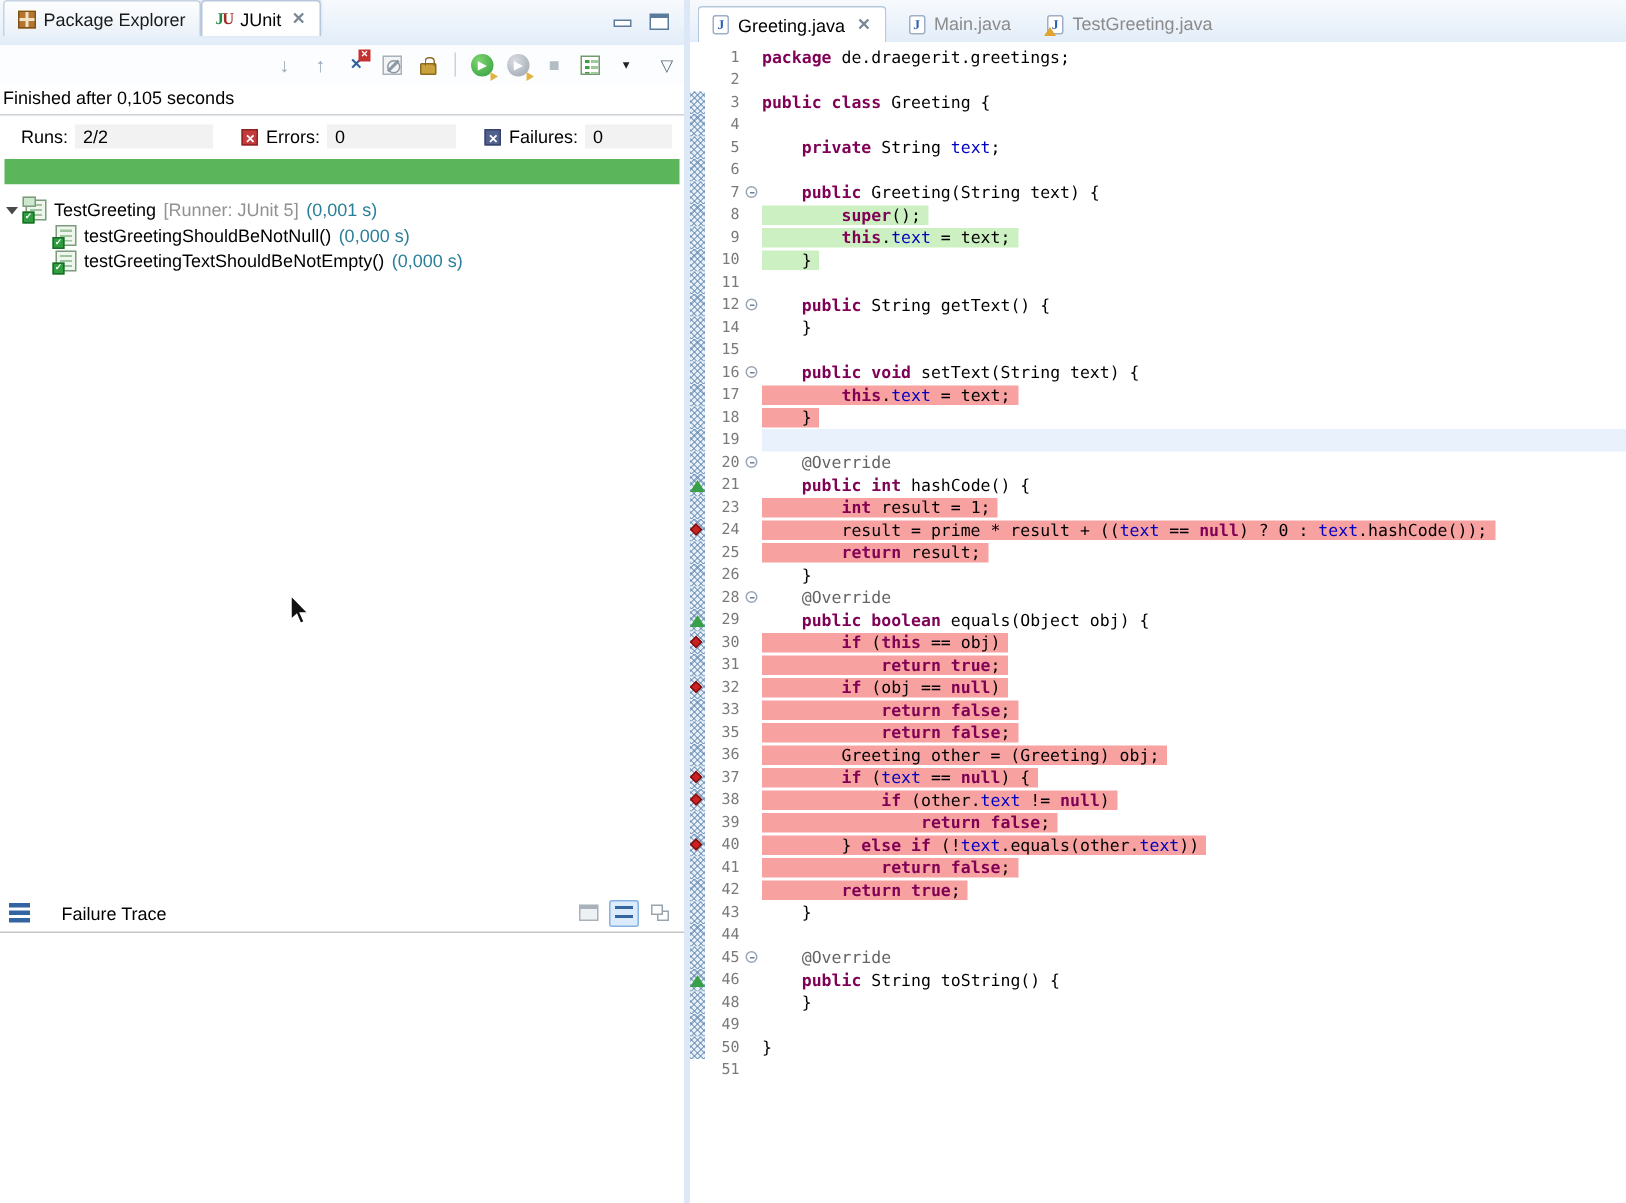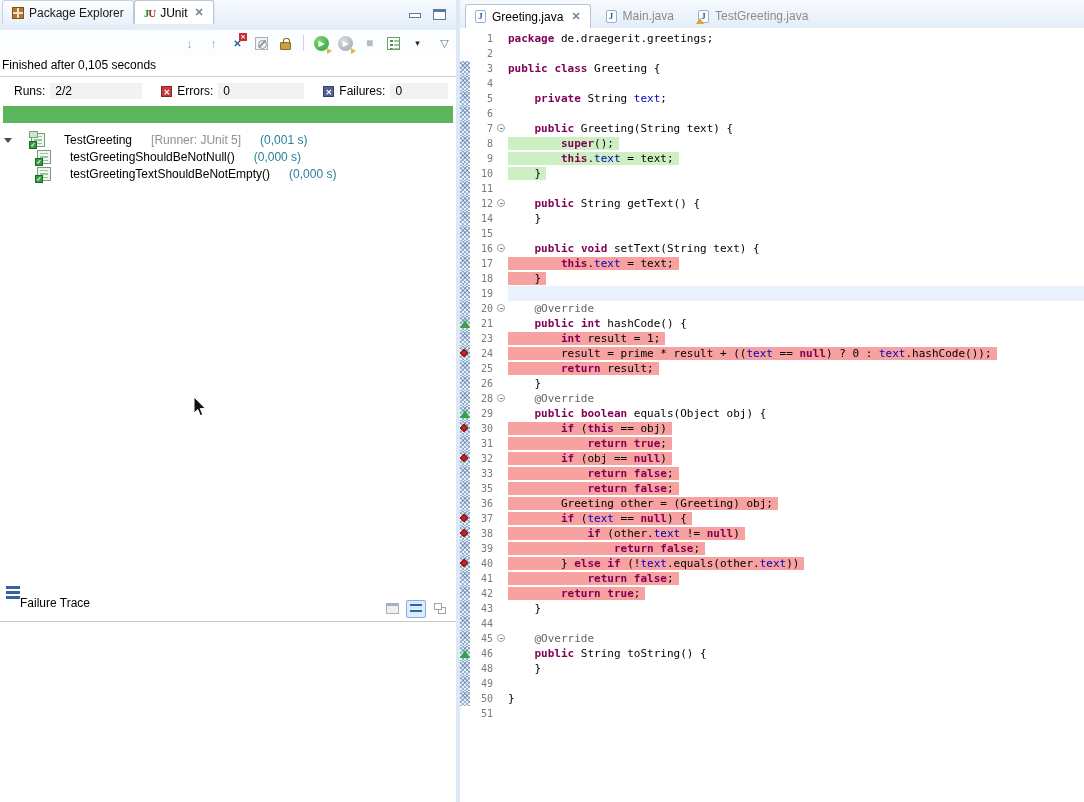--- a/index.html
+++ b/index.html
@@ -62,34 +62,34 @@
   .counters { flex:none; display:flex; align-items:center; gap:5px; padding:6px 4px 4px 14px; }
   .cbox { background:#f2f2f2; height:16px; line-height:16px; padding:0 5px; }
   .cbox.runs { width:92px; } .cbox.errs { width:86px; } .cbox.fails { width:58px; }
   .sq-ico { width:11px; height:11px; color:#fff; font-size:8px; font-weight:bold; line-height:11px; text-align:center; flex:none; }
   .sq-err { background:#c53b3b; border:1px solid #8e2424; }
   .sq-fail { background:#51618f; border:1px solid #36436b; }
 
   .progress { flex:none; height:17px; margin:3px 3px 0 3px; }
 
   .tree { flex:1; padding-top:8px; overflow:hidden; background:#fff; }
-  .trow { height:17px; display:flex; align-items:center; gap:19px; white-space:nowrap; }
+  .trow { height:17px; display:flex; align-items:center; gap:5px; white-space:nowrap; }
   .trow.root { padding-left:4px; }
   .trow.child { padding-left:37px; }
   .chevron { width:0; height:0; border-left:4px solid transparent; border-right:4px solid transparent; border-top:5px solid #4a4a4a; margin-top:1px; flex:none; }
   .ticon { width:14px; height:14px; position:relative; flex:none; background:#eef6ee; border:1px solid #7f9a7f; }
   .ticon::before { content:""; position:absolute; left:2px; top:2px; right:2px; height:8px;
      background:repeating-linear-gradient(#9fc49f 0 1.5px, transparent 1.5px 3.5px); }
   .ticon .chk { position:absolute; left:-3px; bottom:-3px; width:8px; height:8px; background:#2f9e3f; border:1px solid #1c6b28; color:#fff; font-size:6px; line-height:7px; text-align:center; font-weight:bold; }
   .ticon.suite::after { content:""; position:absolute; left:-3px; top:-3px; width:7px; height:5px; background:#cde9cd; border:1px solid #7f9a7f; }
   .tname { color:#000; }
   .trunner { color:#919191;text-align:center; }
   .ttime { color:#2a7f99; }
 
-  .failure-header { flex:none; height:26px; border-bottom:1px solid #c6c6c6; display:flex; gap:0; padding:0 6px; background:#fff; }
+  .failure-header { flex:none; height:26px; border-bottom:1px solid #c6c6c6; display:flex; align-items:center; gap:21px; padding:0 6px; background:#fff; }
   .hamburger { width:14px; height:2.5px; background:#3565a0; box-shadow:0 5px 0 #3565a0, 0 10px 0 #3565a0; margin-top:-10px; flex:none; }
   .ft-label { font-size:12px; }
   .ft-icons { margin-left:auto; display:flex; gap:4px; align-items:center; }
   .ft-ico { width:20px; height:18px; display:inline-flex; align-items:center; justify-content:center; position:relative; }
   .ft-ico.toggled { background:#dcebfb; border:1px solid #84b1e0; border-radius:2px; }
   .ico-console { width:13px; height:11px; border:1px solid #a9b2ba; background:#eef1f4; border-top:3px solid #a9b2ba; }
   .ico-filterst { width:12px; height:10px;
      background:repeating-linear-gradient(#3565a0 0 2px, transparent 2px 6px); position:relative; }
   .ico-compare { width:8px; height:7px; border:1px solid #9aa4ad; background:#fff; box-shadow:4px 4px 0 -1px #fff, 4px 4px 0 0 #9aa4ad; margin:-4px 4px 0 0; }
 

